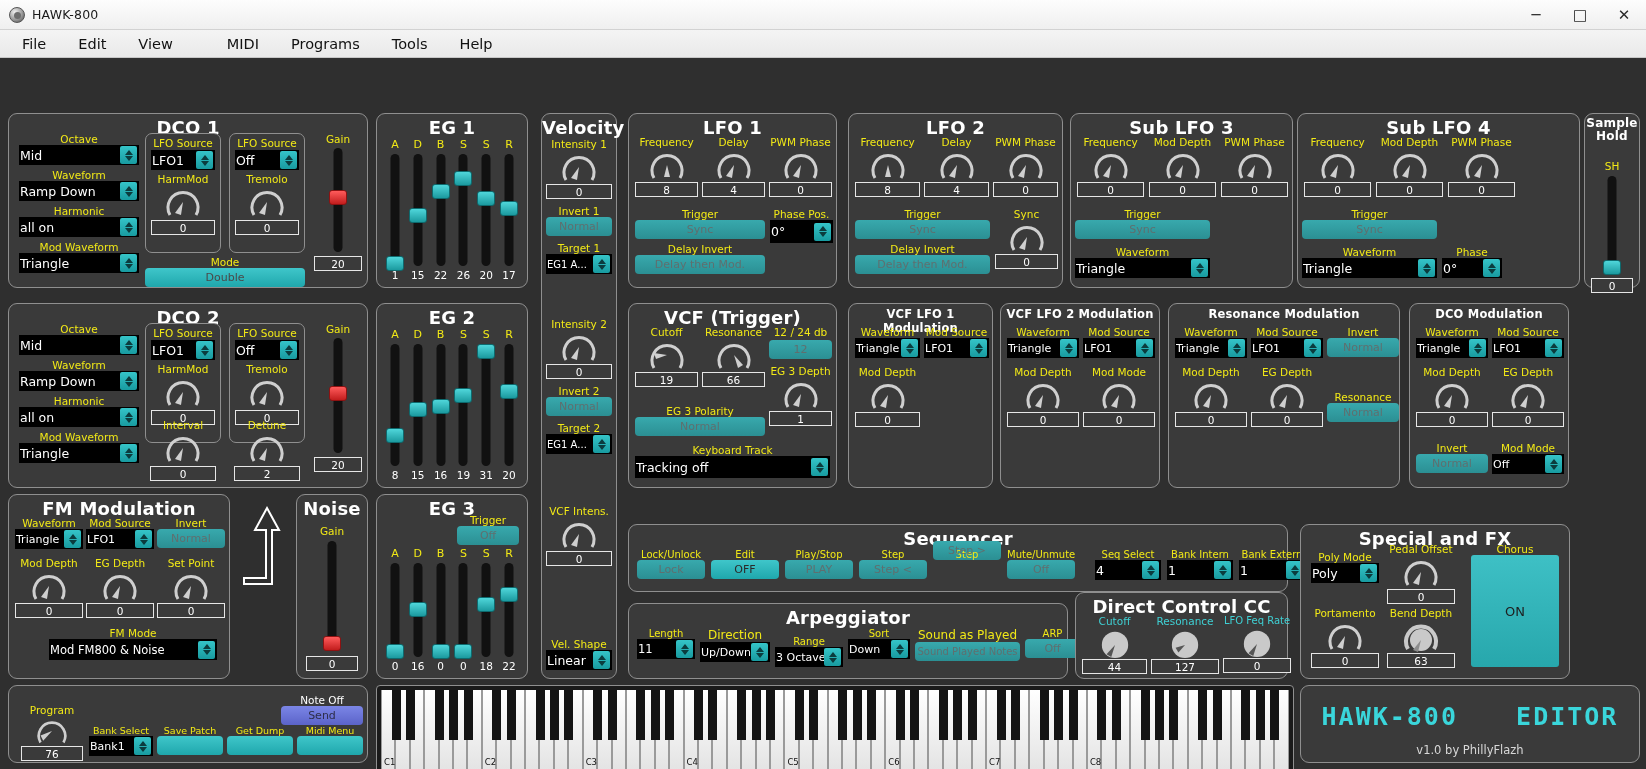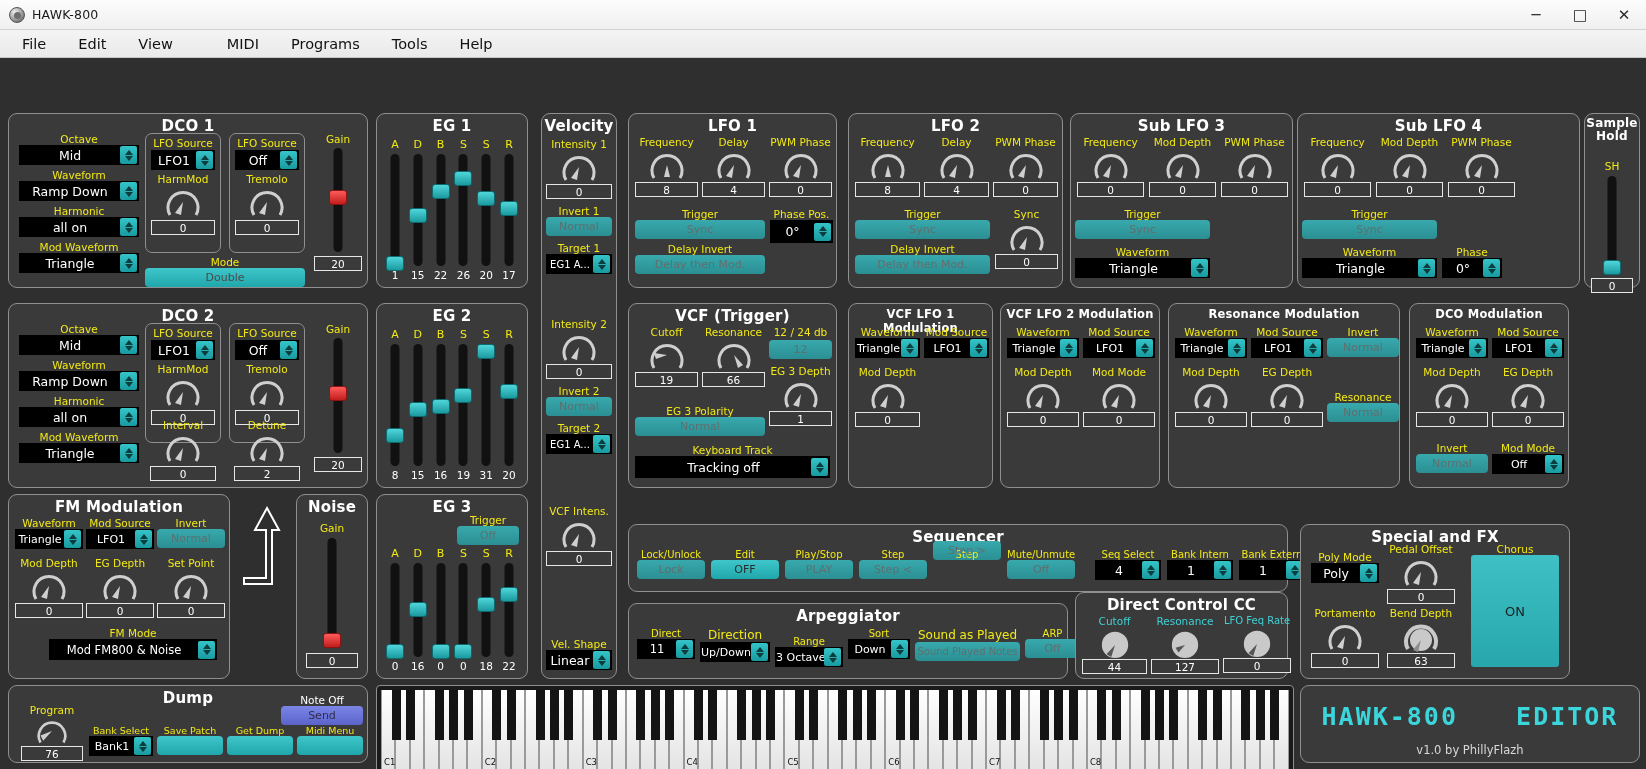--- a/index.html
+++ b/index.html
@@ -45,33 +45,33 @@
     position: relative; width: 1646px; height: 711px;
     background: #2f2f2f; padding: 0;
   }
   .panel {
     position: absolute;
     border: 1px solid #8f8f8f;
     border-radius: 9px;
     background: #3a3a3a;
   }
   .panel > .ptitle {
-    text-align: center; color: #ffffff; font-weight: bold; font-size: 15px;
+    text-align: center; color: #ffffff; font-weight: bold; font-size: 18px;
     padding-top: 3px; letter-spacing: .2px;
   }
   .lbl { color: #f2e916; font-size: 10.5px; text-align: center; white-space: nowrap; }
   .lbl.cy { color: #3fd0d4; }
   .lbl.wh { color: #ffffff; }
   
   .dd {
     background: #000; border: 1px solid #000; height: 20px;
     display: flex; align-items: center; position: relative;
     color: #fff; font-size: 12.5px;
   }
-  .dd .val { flex: 1; text-align: center; white-space: nowrap; overflow: hidden; }
+  .dd .val { flex: 1; text-align: left; white-space: nowrap; overflow: hidden; }
   .dd .arrowbox {
     width: 17px; height: 18px; background: linear-gradient(#35c4c8,#189ba0);
     border-radius: 2px; margin-right: 1px;
     display: flex; flex-direction: column; align-items: center; justify-content: center;
     flex: none;
   }
   .dd .arrowbox i { display:block; width:0;height:0; }
   .dd .arrowbox i.up { border-left:4px solid transparent;border-right:4px solid transparent;border-bottom:5px solid #0b3c3e; margin-bottom:1px;}
   .dd .arrowbox i.dn { border-left:4px solid transparent;border-right:4px solid transparent;border-top:5px solid #0b3c3e;}
   
@@ -1196,21 +1196,21 @@
             </span>
         </div>
       </div>
     </div>
   </div>
 
   <div class="panel" style="left:628px;top:545px;width:440px;height:76px;">
     <div class="ptitle">Arpeggiator</div>
     <div style="position:absolute;left:8px;top:24px;display:flex;gap:5px;">
       <div style="width:58px;">
-        <div class="lbl" style="font-size:10px">Direct</div>
+        <div class="lbl" style="font-size:10px">Length</div>
         <div class="dd">
           <span class="val" style="font-size:11.5px">11</span>
           <span class="arrowbox">
               <i class="up"></i>
               <i class="dn"></i>
             </span>
         </div>
       </div>
       <div style="width:70px;">
         <div class="lbl" style="font-size:12px">Direction</div>
@@ -1334,21 +1334,20 @@
     </div>
     <div style="position:absolute;left:170px;top:18px;width:88px;">
       <div class="lbl">Chorus</div>
       <div style="height:112px;background:linear-gradient(#3ec0c5,#27a7ac);border-radius:3px;display:flex;align-items:center;justify-content:center;color:#1e1e1e;font-size:13px;">
         <span>ON</span>
       </div>
     </div>
   </div>
 
   <div class="panel" style="left:8px;top:627px;width:360px;height:78px;">
-    <div class="ptitle">Dump</div>
     <div style="position:absolute;left:12px;top:18px;width:62px;">
       <div class="lbl">Program</div>
       <div class="knob" style="margin:0 auto;width:44px;">
         <svg width="44" height="30" viewBox="0 0 44 34">
             <path d="M9 30 A15 15 0 1 1 35 30" fill="none" stroke="#cfcfcf" stroke-width="3"></path>
             <path d="M22 17 L9 22 L12 28 Z" fill="#cfcfcf"></path>
           </svg>
       </div>
       <div class="num">76</div>
     </div>

